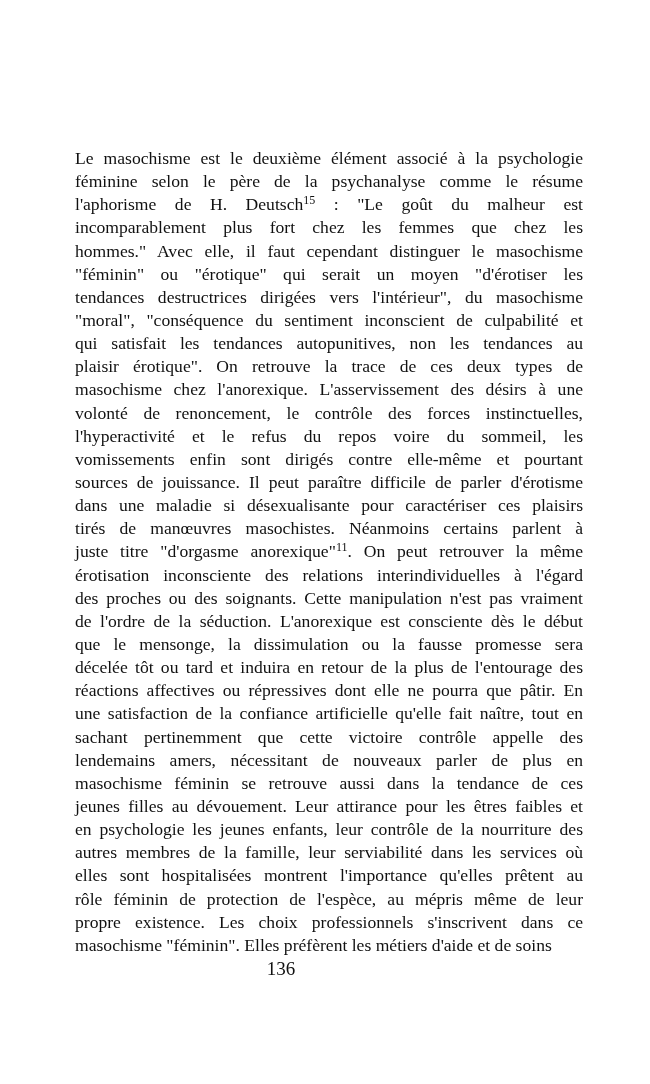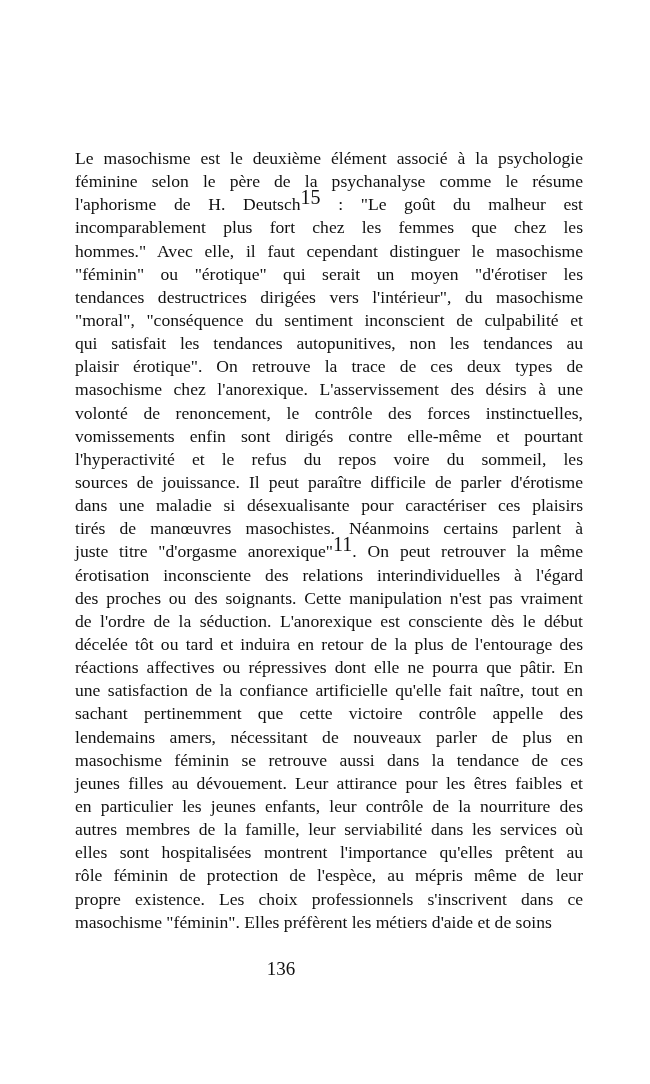--- a/index.html
+++ b/index.html
@@ -11,21 +11,21 @@
     position: absolute; left: 75px; top: 113px; width: 508px;
     font-family: "Liberation Serif", serif; font-size: 17.6px; line-height: 23.15px;
     color: #111;
     margin-top: 34px;
   }
   .line {
     display: block; height: 23.15px; white-space: nowrap;
     text-align: justify; text-align-last: justify;
   }
   .line.last { text-align-last: left; }
-  .sup { font-size: 20px; vertical-align: 6px; line-height: 0; }
+  .sup { font-size: 12px; vertical-align: 6px; line-height: 0; }
   .page-number {
     position: absolute; left: 0; width: 562px; top: 958px; text-align: center;
     font-family: "Liberation Serif", serif; font-size: 19px; color: #111;
   }
 </style>
 </head>
 <body>
 
 <div class="page">
   <div class="text-block" id="text-block">
@@ -34,37 +34,38 @@
       <span class="line">l'aphorisme de H. Deutsch<span class="sup">15</span> : "Le goût du malheur est</span>
       <span class="line">incomparablement plus fort chez les femmes que chez les</span>
       <span class="line">hommes." Avec elle, il faut cependant distinguer le masochisme</span>
       <span class="line">"féminin" ou "érotique" qui serait un moyen "d'érotiser les</span>
       <span class="line">tendances destructrices dirigées vers l'intérieur", du masochisme</span>
       <span class="line">"moral", "conséquence du sentiment inconscient de culpabilité et</span>
       <span class="line">qui satisfait les tendances autopunitives, non les tendances au</span>
       <span class="line">plaisir érotique". On retrouve la trace de ces deux types de</span>
       <span class="line">masochisme chez l'anorexique. L'asservissement des désirs à une</span>
       <span class="line">volonté de renoncement, le contrôle des forces instinctuelles,</span>
+      <span class="line">l'hyperactivité et le refus du repos voire du sommeil, les</span>
       <span class="line">vomissements enfin sont dirigés contre elle-même et pourtant</span>
-      <span class="line">l'hyperactivité et le refus du repos voire du sommeil, les</span>
       <span class="line">sources de jouissance. Il peut paraître difficile de parler d'érotisme</span>
       <span class="line">dans une maladie si désexualisante pour caractériser ces plaisirs</span>
       <span class="line">tirés de manœuvres masochistes. Néanmoins certains parlent à</span>
       <span class="line">juste titre "d'orgasme anorexique"<span class="sup">11</span>. On peut retrouver la même</span>
       <span class="line">érotisation inconsciente des relations interindividuelles à l'égard</span>
       <span class="line">des proches ou des soignants. Cette manipulation n'est pas vraiment</span>
       <span class="line">de l'ordre de la séduction. L'anorexique est consciente dès le début</span>
+      <span class="line">que le mensonge, la dissimulation ou la fausse promesse sera</span>
       <span class="line">décelée tôt ou tard et induira en retour de la plus de l'entourage des</span>
       <span class="line">réactions affectives ou répressives dont elle ne pourra que pâtir. En</span>
       <span class="line">une satisfaction de la confiance artificielle qu'elle fait naître, tout en</span>
       <span class="line">sachant pertinemment que cette victoire contrôle appelle des</span>
       <span class="line">lendemains amers, nécessitant de nouveaux parler de plus en</span>
       <span class="line">masochisme féminin se retrouve aussi dans la tendance de ces</span>
       <span class="line">jeunes filles au dévouement. Leur attirance pour les êtres faibles et</span>
-      <span class="line">en particulier les jeunes enfants, leur contrôle de  la nourriture des</span>
+      <span class="line">en psychologie les jeunes enfants, leur contrôle de  la nourriture des</span>
       <span class="line">autres membres de la famille, leur serviabilité dans les services où</span>
       <span class="line">elles sont hospitalisées montrent l'importance qu'elles prêtent au</span>
       <span class="line">rôle féminin de protection de l'espèce, au mépris même de leur</span>
       <span class="line">propre existence. Les choix professionnels s'inscrivent dans ce</span>
       <span class="line last">masochisme "féminin". Elles préfèrent les métiers d'aide et de soins</span>
     </div>
   <div class="page-number">136</div>
 </div>
 
 </body></html>

